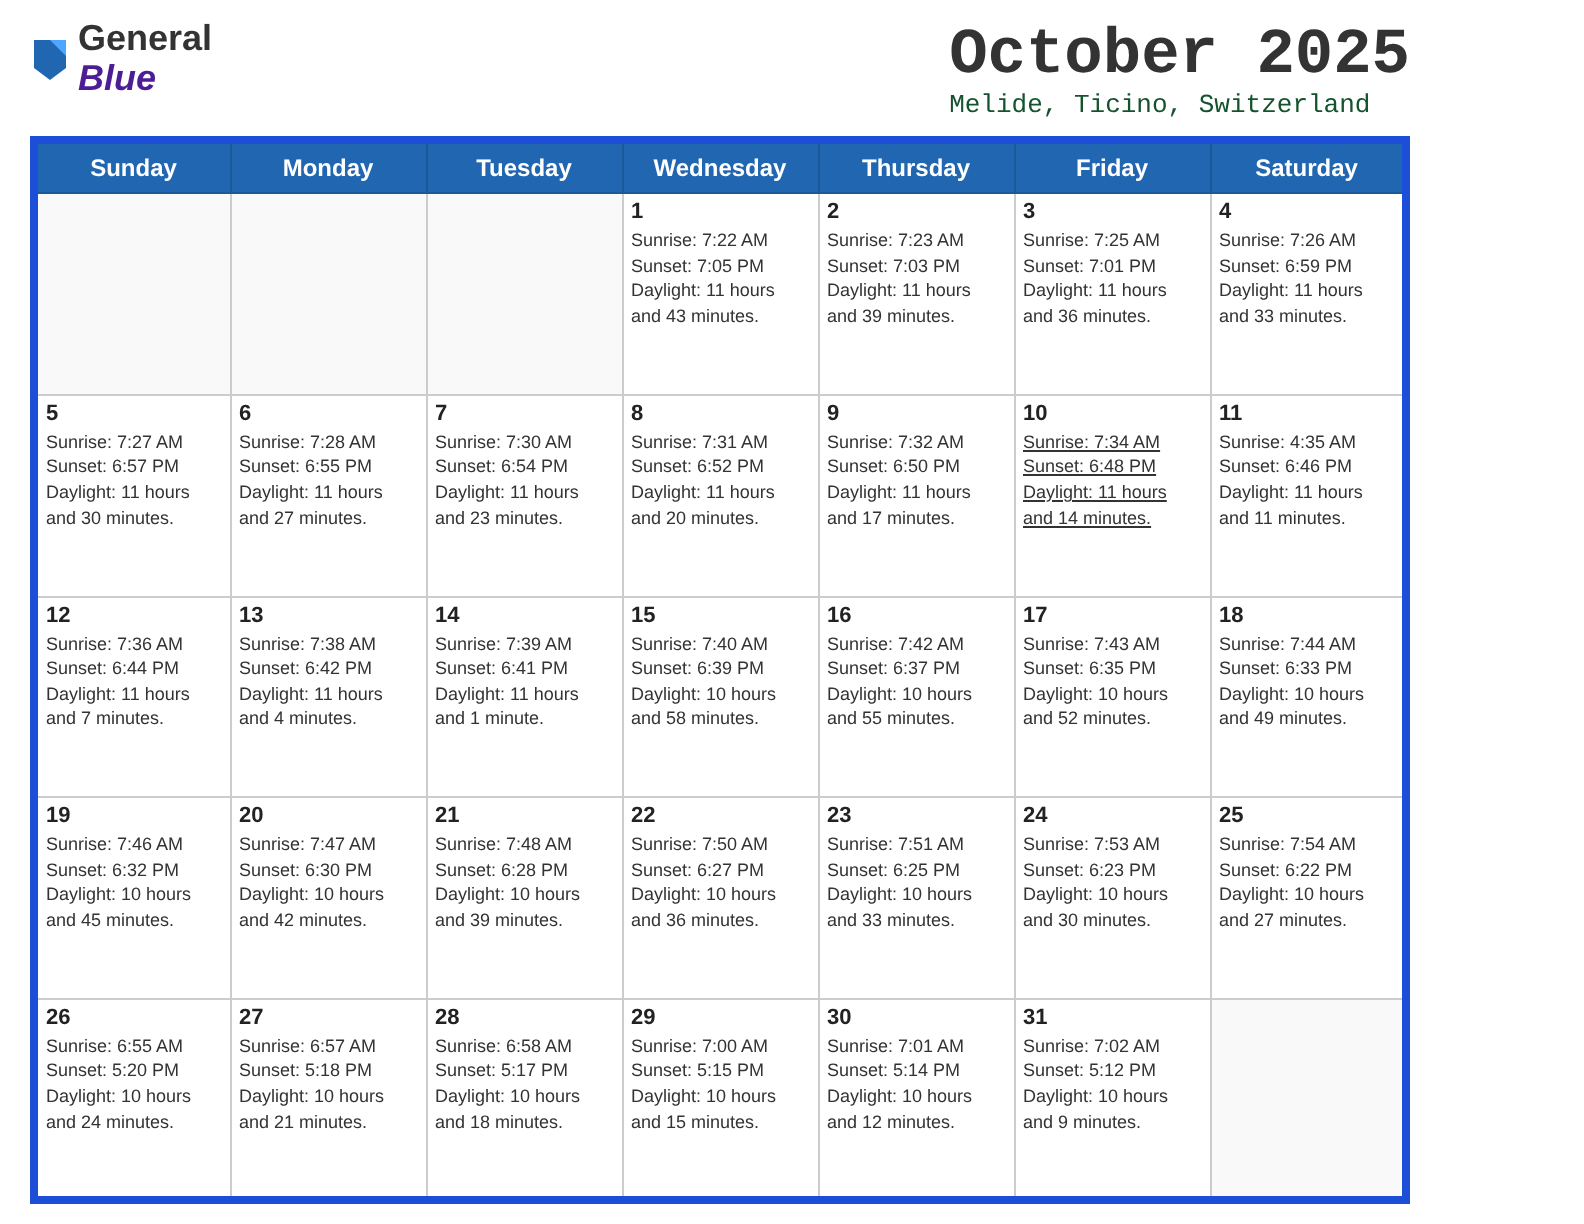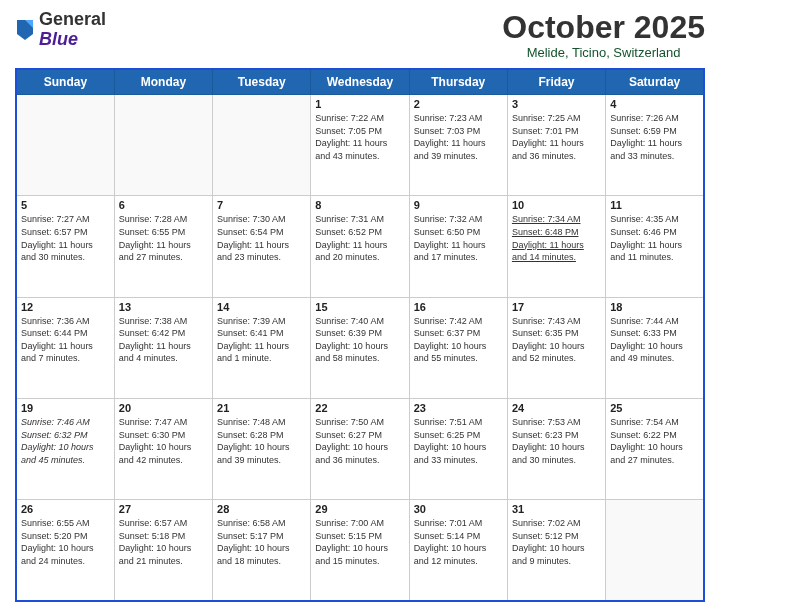--- a/index.html
+++ b/index.html
@@ -33,35 +33,36 @@
       font-weight: bold;
       line-height: 1.1;
     }
     .logo-general { color: #333; }
     .logo-blue { color: #4c1d95; font-style: italic; }
     .logo-icon {
       width: 20px;
       height: 24px;
     }
     .title-area {
-      text-align: center;
+      text-align: left;
+      font-family: Liberation Mono, monospace;
     }
     .month-title {
       font-size: 32px;
       font-weight: bold;
       color: #333;
       line-height: 1.1;
     }
     .location {
       font-size: 13px;
       color: #14532d;
     }
     .calendar {
       flex: 1;
-      border: 2px solid #1d4ed8;
+      border: 4px solid #1d4ed8;
       border-collapse: collapse;
       width: 100%;
       table-layout: fixed;
     }
     .calendar th {
       background-color: #2166b0;
       color: white;
       text-align: center;
       font-size: 12px;
       padding: 5px 3px;
@@ -238,21 +239,21 @@
           <td>
             <div class="day-number">18</div>
             <div class="day-info" style="white-space: pre-line;">Sunrise: 7:44 AM
 Sunset: 6:33 PM
 Daylight: 10 hours and 49 minutes.</div>
           </td>
         </tr>
         <tr>
           <td>
             <div class="day-number">19</div>
-            <div class="day-info" style="white-space: pre-line; font-style: italic;">Sunrise: 7:46 AM
+            <div class="day-info" style="white-space: pre-line;">Sunrise: 7:46 AM
 Sunset: 6:32 PM
 Daylight: 10 hours and 45 minutes.</div>
           </td>
           <td>
             <div class="day-number">20</div>
             <div class="day-info" style="white-space: pre-line;">Sunrise: 7:47 AM
 Sunset: 6:30 PM
 Daylight: 10 hours and 42 minutes.</div>
           </td>
           <td>

